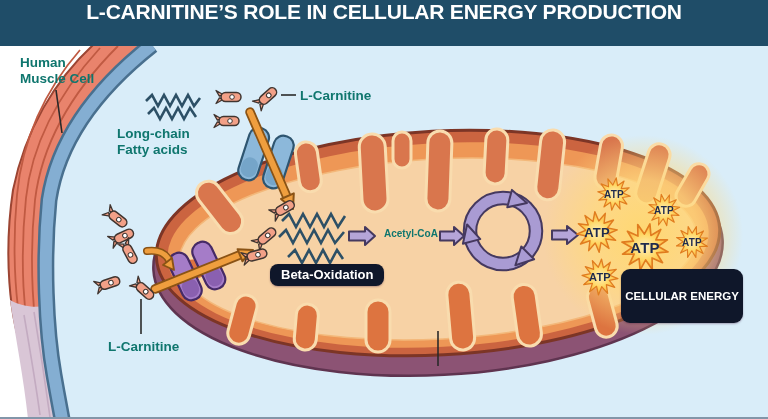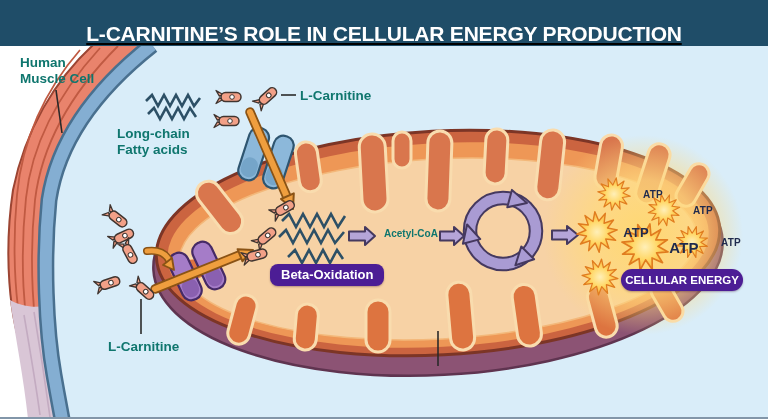--- a/index.html
+++ b/index.html
@@ -5,44 +5,43 @@
   html,body{margin:0;padding:0;background:#e8e8e8;}
   .stage{
     position:relative;width:768px;height:419px;overflow:hidden;
     font-family:"Liberation Sans","DejaVu Sans",sans-serif;
     background:#d9edf9;
     border-bottom:2px solid rgba(25,45,70,.45);
     box-sizing:border-box;
   }
   .header{
     position:absolute;left:0;top:0;width:768px;height:46px;
-    background:#1f4d68;display:flex;align-items:flex-end;justify-content:center;
+    background:#1f4d68;display:flex;align-items:flex-start;justify-content:center;
     z-index:3;
-    text-decoration:underline;
   }
   .header .title{
     color:#ffffff;font-weight:bold;font-size:21px;letter-spacing:-.2px;
     white-space:nowrap;
   }
   svg.art{position:absolute;left:0;top:0;z-index:1;}
   .lbl{
     position:absolute;color:#0f766e;font-weight:bold;font-size:13.5px;
     line-height:1.16;z-index:2;white-space:nowrap;
   }
   .lbl.center{text-align:center;}
   .badge{
-    position:absolute;background:#4c1d95;color:#ffffff;font-weight:bold;
+    position:absolute;background:#0f172a;color:#ffffff;font-weight:bold;
     border-radius:8px;z-index:2;text-align:center;
     box-shadow:0 1px 2px rgba(60,20,60,.35);
   }
   .badge.beta{left:270px;top:264px;font-size:13px;padding:3px 11px 4px;}
-  .badge.energy{left:621px;top:269px;font-size:11.5px;width:118px;padding:4px 2px;line-height:1.25;border-radius:17px;}
+  .badge.energy{left:621px;top:269px;font-size:11.5px;width:118px;padding:20px 2px;line-height:1.25;border-radius:9px;}
   .atp{
     position:absolute;z-index:2;color:#1f2a4d;font-weight:bold;
-    transform:translate(-50%,-50%);letter-spacing:.2px;margin-left:39px;
+    transform:translate(-50%,-50%);letter-spacing:.2px;
   }
   .krebs{
     position:absolute;left:463px;top:214px;width:80px;text-align:center;
     font-size:15px;font-weight:bold;color:#141414;line-height:1.12;z-index:2;
   }
 </style>
 </head>
 <body>
 
 <div class="stage">

